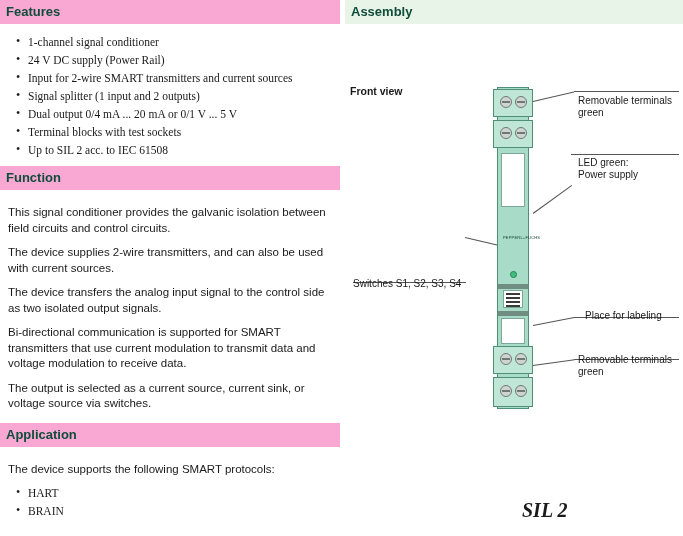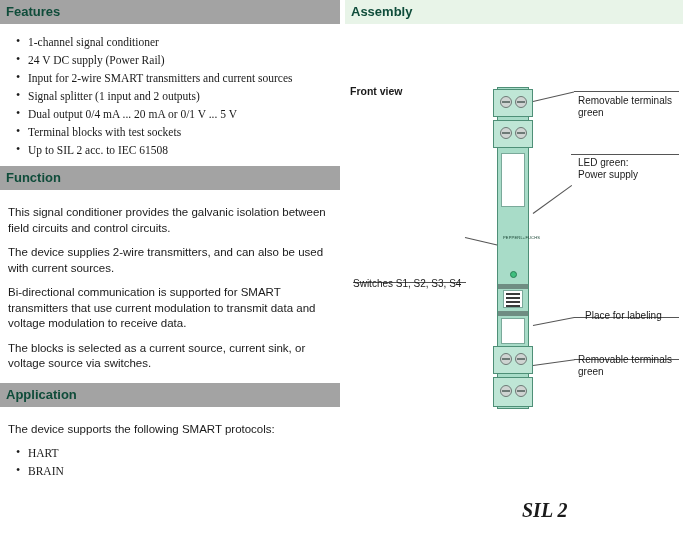--- a/index.html
+++ b/index.html
@@ -31,21 +31,21 @@
   }
   .col-right {
     position: absolute;
     left: 345px;
     top: 0;
     width: 338px;
     height: 388px;
   }
   
   .sec-head {
-    background: #a3a3a3;
+    background: #f9a8d4;
     color: #0f4c3a;
     font-weight: bold;
     font-size: 13px;
     padding: 4px 6px 5px 6px;
     border-bottom: 1px solid #ffffff;
   }
   .sec-head.right {
     background: #e8f4e8;
   }
   .sec-body {
@@ -241,22 +241,23 @@
         <li>Dual output 0/4 mA ... 20 mA or 0/1 V ... 5 V</li>
         <li>Terminal blocks with test sockets</li>
         <li>Up to SIL 2 acc. to IEC 61508</li>
       </ul>
     </div>
 
     <div class="sec-head">Function</div>
     <div class="sec-body">
       <p class="para">This signal conditioner provides the galvanic isolation between field circuits and control circuits.</p>
       <p class="para">The device supplies 2-wire transmitters, and can also be used with current sources.</p>
+      <p class="para">The device transfers the analog input signal to the control side as two isolated output signals.</p>
       <p class="para">Bi-directional communication is supported for SMART transmitters that use current modulation to transmit data and voltage modulation to receive data.</p>
-      <p class="para">The blocks is selected as a current source, current sink, or voltage source via switches.</p>
+      <p class="para">The output is selected as a current source, current sink, or voltage source via switches.</p>
     </div>
 
     <div class="sec-head">Application</div>
     <div class="sec-body">
       <p class="para">The device supports the following SMART protocols:</p>
       <ul class="bullets">
         <li>HART</li>
         <li>BRAIN</li>
 
       </ul>

